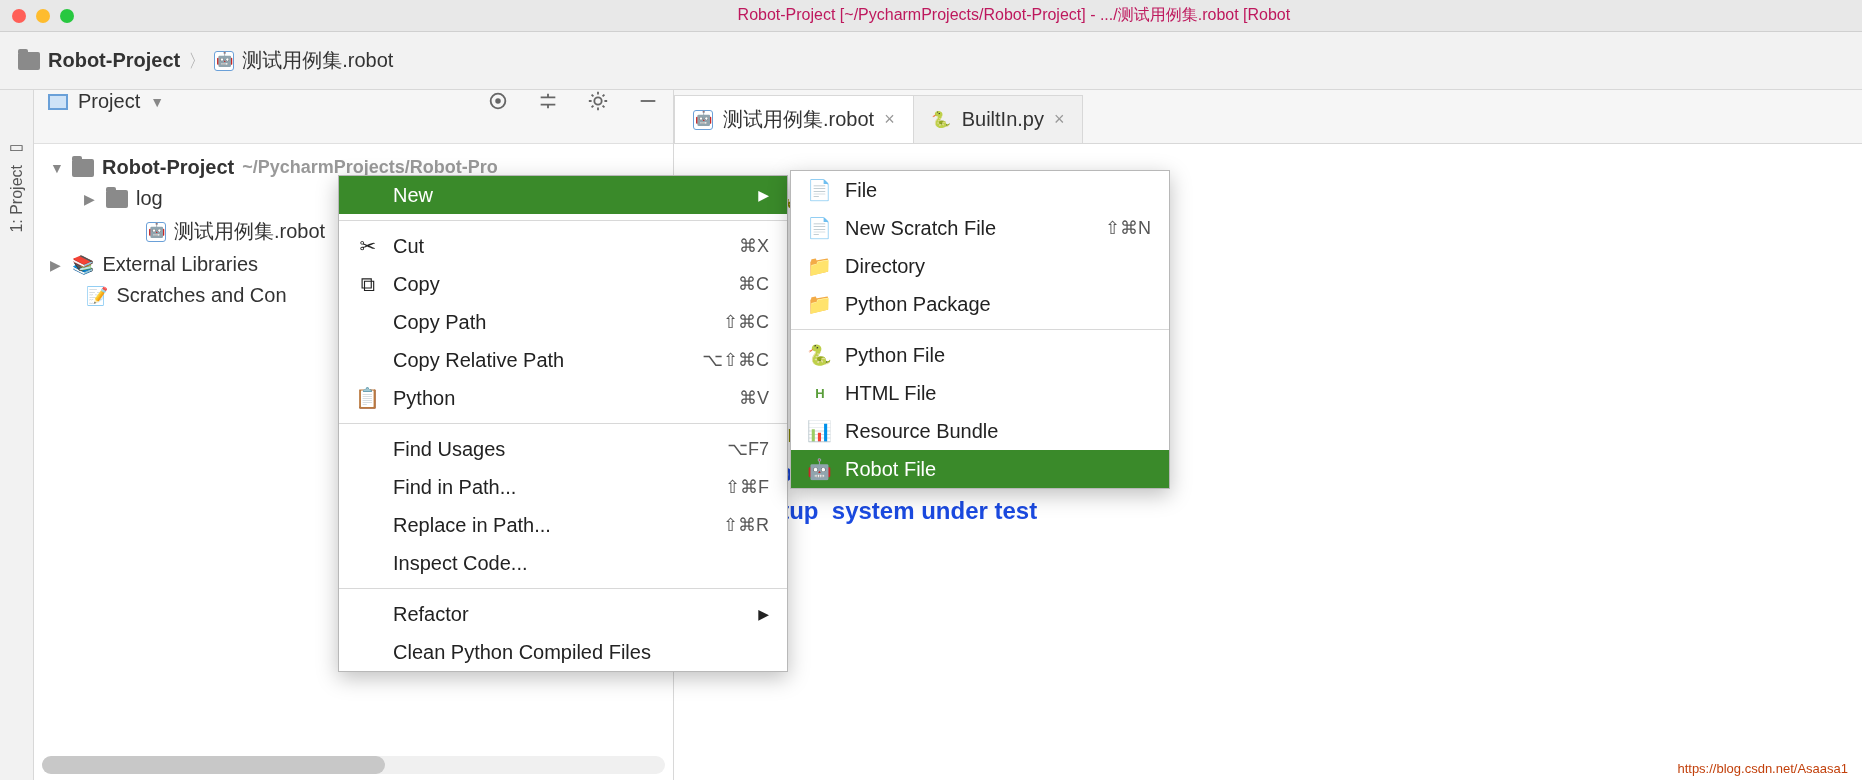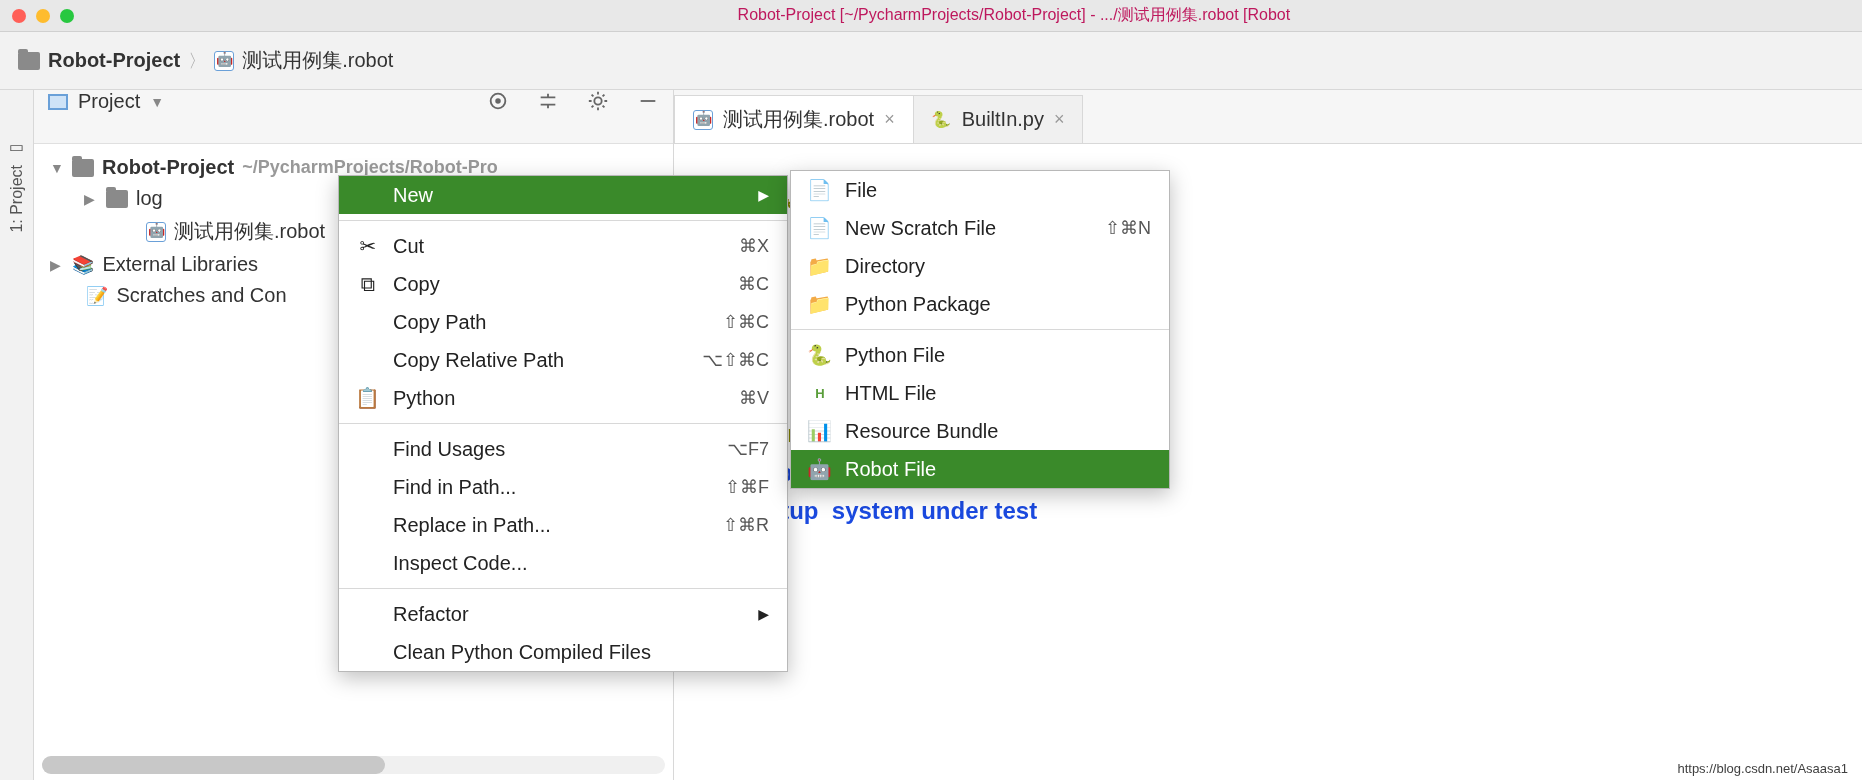--- a/index.html
+++ b/index.html
@@ -69,21 +69,21 @@
 .ctx-menu.main { left: 338px; top: 175px; }
 .ctx-item { display: flex; align-items: center; height: 38px; padding: 0 18px; gap: 14px; position: relative; }
 .ctx-item.active { background: #3a8a2a; color: #fff; }
 .ctx-item .shortcut { margin-left: auto; color: #555; font-size: 18px;}
 .ctx-item .sub-arrow { margin-left: auto; font-size: 14px; }
 .ctx-sep { height: 1px; background: #d8d8d8; margin: 6px 0; }
 .ctx-ico { width: 22px; display: flex; justify-content:center; }
 
 .ctx-menu.sub { left: 790px; top: 170px; min-width: 380px; }
 
-.watermark { position: absolute; right: 14px; bottom: 4px; color: #404040; font-size: 13px; }
+.watermark { position: absolute; right: 14px; bottom: 4px; color: #c2410c; font-size: 13px; }
 </style>
 </head>
 <body>
 
 <div class="titlebar">
   <div class="traffic-lights">
     <div class="tl red"></div>
     <div class="tl yellow"></div>
     <div class="tl green"></div>
   </div>

